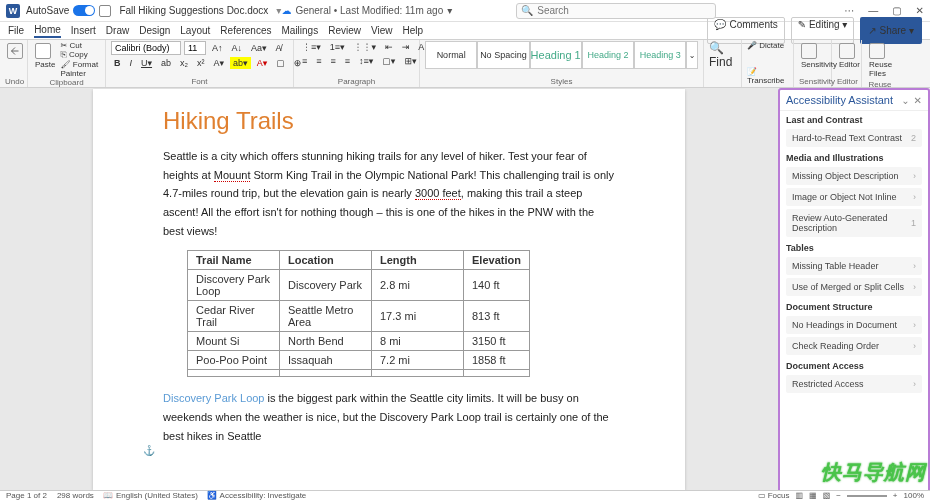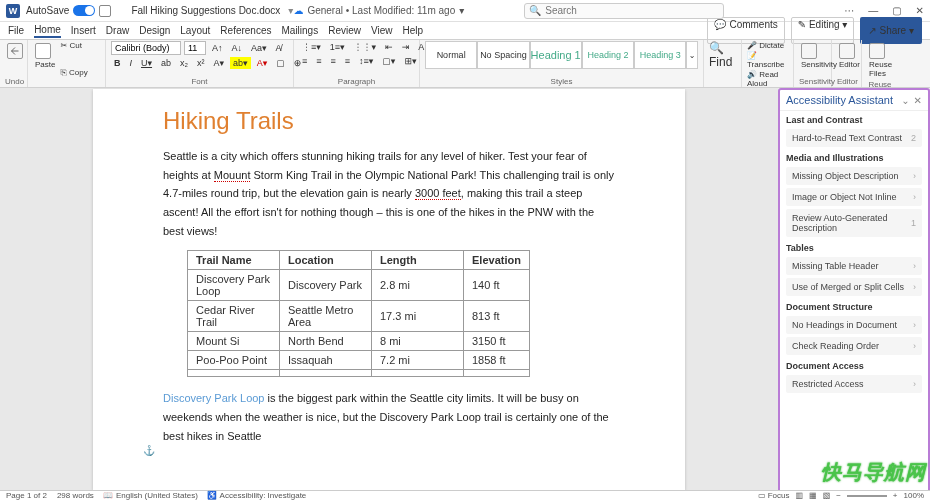--- a/index.html
+++ b/index.html
@@ -1,21 +1,21 @@
 <!DOCTYPE html>
 <html><head>
 <meta charset="utf-8">
 <style>
 * { margin:0; padding:0; box-sizing:border-box; font-family:"Segoe UI",Arial,sans-serif; }
 body { width:930px; height:500px; background:#f0f0f0; overflow:hidden; font-size:10px; color:#333; position:relative; }
 
 
 .titlebar { height:22px; background:#fff; display:flex; align-items:center; padding:0 6px; border-bottom:1px solid #e0e0e0; }
 .app-icon { width:14px; height:14px; background:#2b579a; border-radius:2px; margin-right:6px; display:flex; align-items:center; justify-content:center; color:#fff; font-size:9px; font-weight:bold; }
-.autosave { display:flex; align-items:flex-start; gap:4px; margin-right:20px; }
+.autosave { display:flex; align-items:flex-start; gap:4px; margin-right:8px; }
 .toggle { width:22px; height:11px; background:#1a73e8; border-radius:6px; position:relative; }
 .toggle::after { content:""; position:absolute; right:1px; top:1px; width:9px; height:9px; background:#fff; border-radius:50%; }
 .saveicon { width:12px; height:12px; border:1px solid #888; border-radius:2px; }
 .filename { font-size:10px; color:#333; margin-right:8px; }
 .breadcrumb { display:flex; align-items:center; gap:4px; color:#555; }
 .breadcrumb .cloud { color:#1a73e8; }
 .search { margin-left:auto; margin-right:auto; position:relative; }
 .search input { width:200px; height:16px; border:1px solid #ccc; border-radius:3px; padding:0 6px 0 20px; font-size:10px; background:#fafafa; }
 .search .sicon { position:absolute; left:5px; top:2px; color:#888; }
 .winctrls { margin-left:auto; display:flex; gap:14px; color:#555; }
@@ -131,21 +131,21 @@
         </div>
       </div>
     <div class="glabel">Undo</div>
   </div>
   <div class="rgroup" style="width:78px">
     <div class="gcontent">
       <div class="bigbtn">
           <div class="bicon" style="background:#fff"></div>
           <span>Paste</span>
         </div>
-      <div style="display:flex;flex-direction:column;gap:18px;font-size:8px">
+      <div style="display:flex;flex-direction:column;gap:0;font-size:8px">
         <span>✂ <span>Cut</span></span>
         <span>⎘ <span>Copy</span></span>
         <span>🖌 <span>Format Painter</span></span>
       </div>
     </div>
     <div class="glabel">Clipboard</div>
   </div>
   <div class="rgroup" style="width:188px">
     <div style="display:flex;flex-direction:column;gap:2px">
       <div class="smallrow">
@@ -210,21 +210,21 @@
   </div>
   <div class="rgroup" style="width:38px">
     <div style="display:flex;flex-direction:column;gap:18px;font-size:12px">
       <span>🔍 <span>Find</span></span>
       <span>↔ <span>Styles</span></span>
       <span>▭ <span>Select</span></span>
     </div>
     <div class="glabel">Editing</div>
   </div>
   <div class="rgroup" style="width:52px">
-    <div style="display:flex;flex-direction:column;gap:1px;font-size:8px">
+    <div style="display:flex;flex-direction:column;gap:17px;font-size:8px">
       <span>🎤 <span>Dictate</span></span>
       <span>📝 <span>Transcribe</span></span>
       <span>🔊 <span>Read Aloud</span></span>
     </div>
     <div class="glabel">Voice</div>
   </div>
   <div class="rgroup" style="width:38px">
     <div class="bigbtn">
         <div class="bicon"></div>
         <span>Sensitivity</span>

